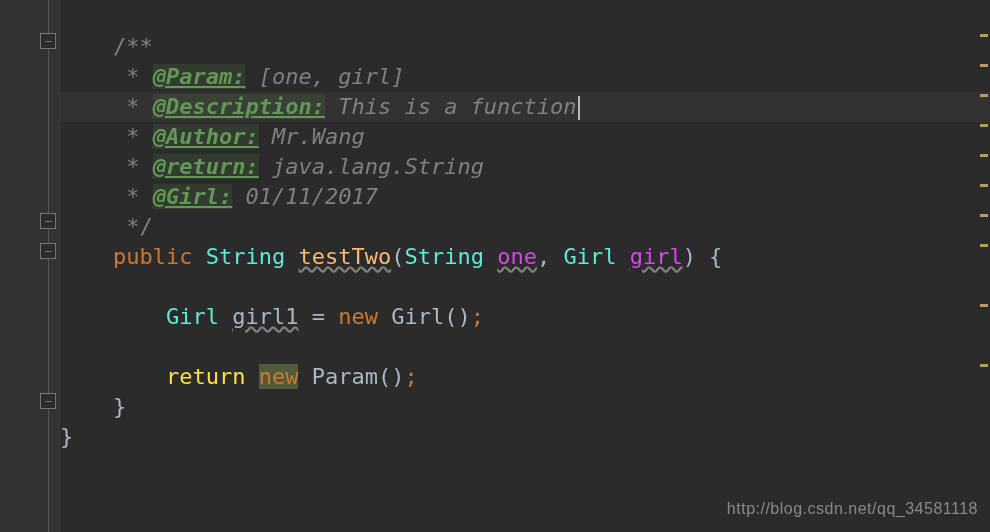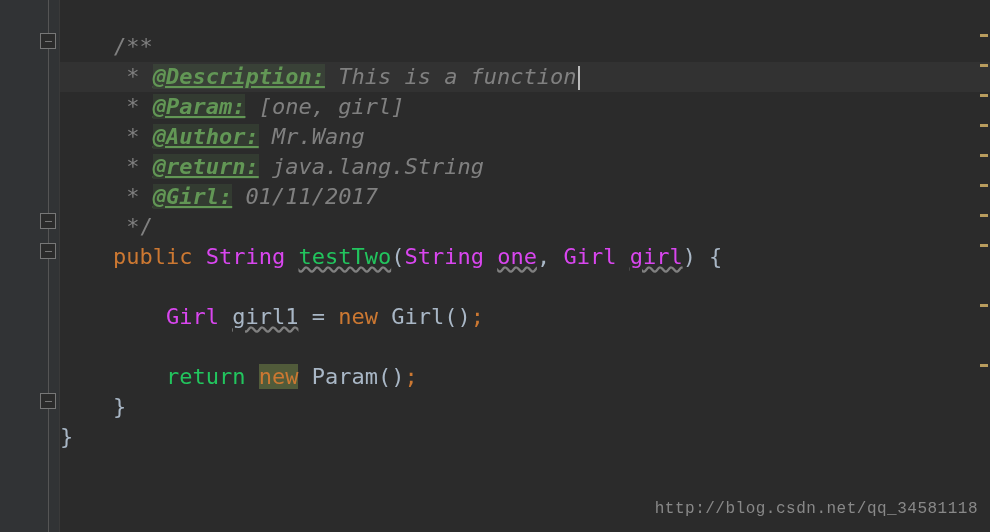--- a/index.html
+++ b/index.html
@@ -56,26 +56,26 @@
     padding-top: 32px;
   }
   .line { white-space: pre; }
   .line.current {
     background: #323232;
   }
   .comment-star { color: #808080; }
   .tag-label { color: #629755; font-weight: bold; font-style: italic; text-decoration: underline; background: rgba(98,151,85,0.15); }
   .comment-text { color: #808080; font-style: italic; }
   .keyword { color: #cc7832; margin-top: 22px; }
-  .typeword { color: #d946ef; }
-  .methodname { color: #22c55e; text-decoration: underline wavy #808080; }
+  .typeword { color: #5eead4; }
+  .methodname { color: #fdba74; text-decoration: underline wavy #808080; }
   .param { color: #d946ef; text-decoration: underline wavy #808080; }
   .plain { color: #a9b7c6; }
   .newkw { color: #cc7832; background: #515b3a; }
-  .returnkw { color: #22c55e; }
+  .returnkw { color: #fde047; }
   .localvar { color: #a9b7c6; text-decoration: underline wavy #808080; }
   .semi { color: #cc7832; }
   .caret {
     display: inline-block;
     width: 2px;
     height: 24px;
     background: #bbb;
     vertical-align: middle;
     margin-left: 1px;
   }
@@ -91,42 +91,42 @@
     right: 0;
     width: 8px;
     height: 3px;
     background: #b89c5e;
   }
   .watermark {
     position: absolute;
     right: 12px;
     bottom: 8px;
     color: #888;
-    font-family: Liberation Mono, monospace;
+    font-family: Liberation Sans, sans-serif;
     font-size: 16px;
     letter-spacing: 0.5px;
   }
 </style>
 </head>
 <body>
 
 <div class="gutter">
   <div class="fold-line"></div>
   <div class="fold-marker" style="top:33px"></div>
   <div class="fold-marker" style="top:213px"></div>
   <div class="fold-marker" style="top:243px"></div>
   <div class="fold-marker" style="top:393px"></div>
 </div>
 
 <div class="code-area">
   <div class="line"><span class="comment-star">    <span>/**</span></span></div>
 
+  <div class="line"><span class="comment-star">    <span> * </span></span><span class="tag-label">@Param:</span><span class="comment-text"> [one, girl]</span></div>
+
   <div class="line current"><span class="comment-star">    <span> * </span></span><span class="tag-label">@Description:</span><span class="comment-text"> This is a function</span><span class="caret"></span></div>
-
-  <div class="line"><span class="comment-star">    <span> * </span></span><span class="tag-label">@Param:</span><span class="comment-text"> [one, girl]</span></div>
 
   <div class="line"><span class="comment-star">    <span> * </span></span><span class="tag-label">@Author:</span><span class="comment-text"> Mr.Wang</span></div>
 
   <div class="line"><span class="comment-star">    <span> * </span></span><span class="tag-label">@return:</span><span class="comment-text"> java.lang.String</span></div>
 
   <div class="line"><span class="comment-star">    <span> * </span></span><span class="tag-label">@Girl:</span><span class="comment-text"> 01/11/2017</span></div>
 
   <div class="line"><span class="comment-star">    <span> */</span></span></div>
 
   <div class="line"><span class="plain">    </span><span class="keyword">public</span><span class="plain"> </span><span class="typeword">String</span><span class="plain"> </span><span class="methodname">testTwo</span><span class="plain">(</span><span class="typeword">String</span><span class="plain"> </span><span class="param">one</span><span class="plain">, </span><span class="typeword">Girl</span><span class="plain"> </span><span class="param">girl</span><span class="plain">)</span><span class="plain"> {</span></div>

